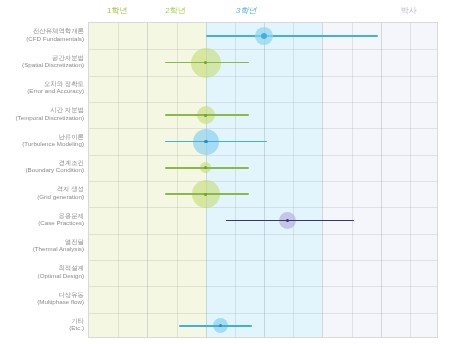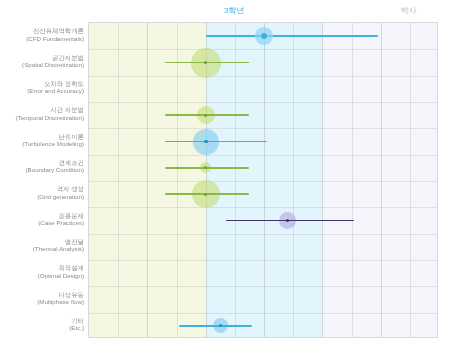--- a/index.html
+++ b/index.html
@@ -45,21 +45,23 @@
   .bar{position:absolute;height:1.4px;border-radius:1px;}
   .bubble{position:absolute;border-radius:50%;}
   .dot{position:absolute;border-radius:50%;}
 </style>
 </head>
 <body>
 
 <div id="chart-root">
 
   <div class="col-headers">
-      <div class="col-header" style="left: 117px; width: 58.3333px; color: rgb(79, 179, 224);">3학년</div>
+      <div class="col-header" style="left: 0px; width: 58.3333px; color: rgb(158, 198, 75);">1학년</div>
+      <div class="col-header" style="left: 58.3333px; width: 58.3333px; color: rgb(168, 207, 78);">2학년</div>
+      <div class="col-header" style="left: 129px; width: 58.3333px; color: rgb(79, 179, 224); font-style: italic;">3학년</div>
       <div class="col-header" style="left: 291.667px; width: 58.3333px; color: rgb(185, 185, 201);">박사</div>
     </div>
 
   <div class="row-labels">
       <div class="row-label" style="top: 5.16667px;">
         <span class="ko">전산유체역학개론</span>
         <span class="en">(CFD Fundamentals)</span>
       </div>
       <div class="row-label" style="top: 31.5px;">
         <span class="ko">공간자분법</span>

